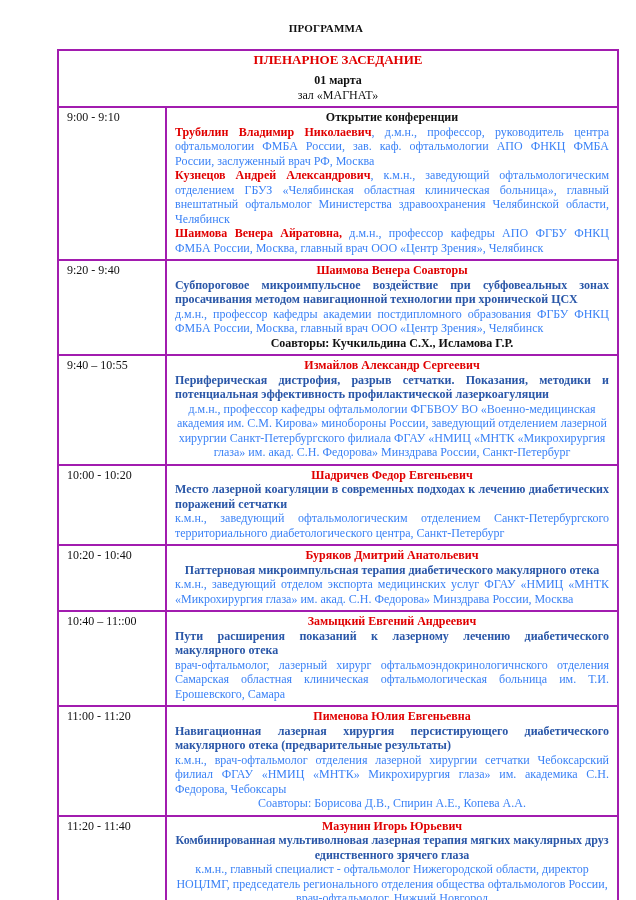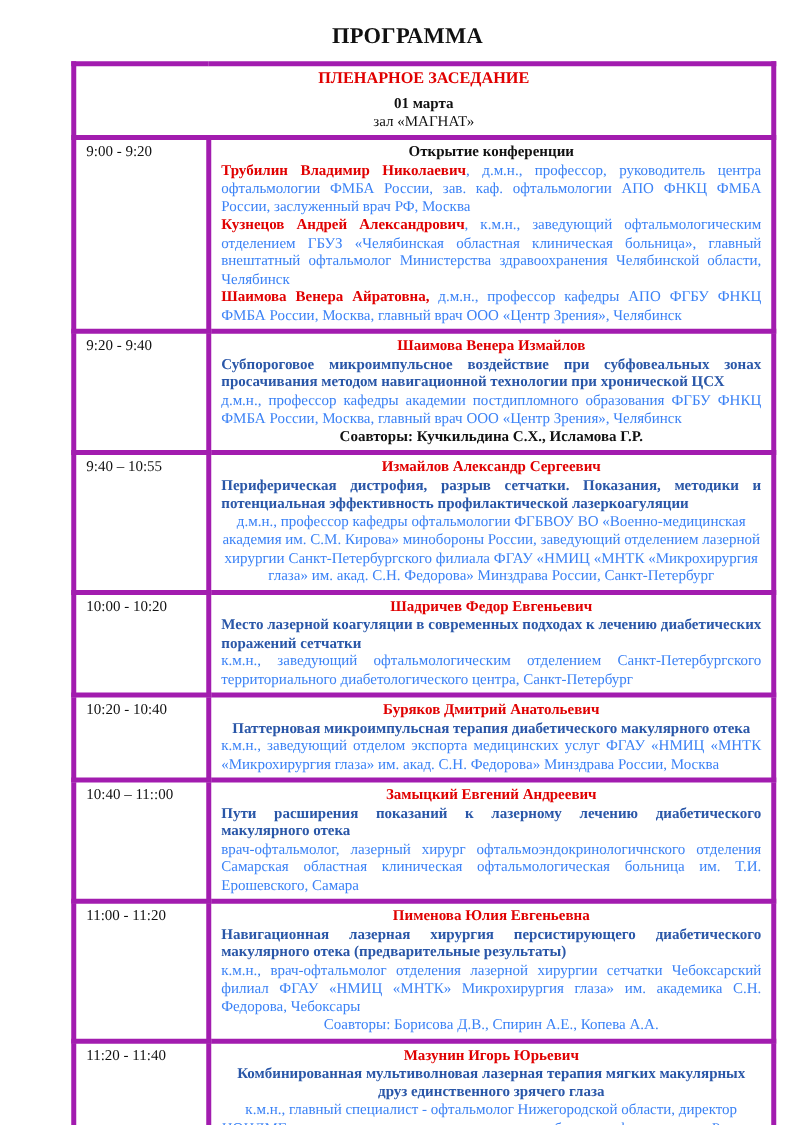--- a/index.html
+++ b/index.html
@@ -3,29 +3,29 @@
 <meta charset="utf-8">
 <style>
   html,body{margin:0;padding:0;background:#ffffff;}
   body{
     width:636px;height:900px;overflow:hidden;
     font-family:"Liberation Serif","DejaVu Serif",serif;
     color:#111;font-size:12px;line-height:14.5px;
     -webkit-font-smoothing:antialiased;
   }
   .page-title{
-    text-align:center;font-weight:bold;font-size:18px;
+    text-align:center;font-weight:bold;font-size:11px;
     margin:21px 0 13px 0;letter-spacing:.2px;padding-left:16px;
   }
   table.program{
     border-collapse:collapse;margin-left:57px;width:560px;
     table-layout:fixed;
   }
   table.program td{
-    border:4px solid #a21caf;vertical-align:top;
+    border:2px solid #a21caf;vertical-align:top;
     padding:2px 8px 4px 8px;
   }
   td.time-cell{padding-left:16px;white-space:nowrap;}
   td.head-cell{text-align:center;padding:4px 6px 6px 6px;}
   .head-title{color:var(--accent-red,#e00000);font-weight:bold;font-size:13px;margin-bottom:6px;}
   .head-date{font-weight:bold;}
   .head-venue{font-weight:normal;}
   .para{margin:0;}
   .para.justify{text-align:justify;}
   .para.left{text-align:center;}
@@ -46,32 +46,32 @@
   </colgroup>
   <tbody>
     <tr>
       <td class="head-cell" colspan="2">
         <div class="head-title">ПЛЕНАРНОЕ ЗАСЕДАНИЕ</div>
         <div class="head-date">01 марта</div>
         <div class="head-venue">зал «МАГНАТ»</div>
       </td>
     </tr>
   <tr>
-    <td class="time-cell">9:00 - 9:20</td>
+    <td class="time-cell">9:00 - 9:10</td>
     <td class="content-cell">
           <div class="para left"><span class="t-bold">Открытие конференции</span></div>
           <div class="para justify"><span class="t-red">Трубилин Владимир Николаевич</span><span class="t-plain">, д.м.н., профессор, руководитель центра офтальмологии ФМБА России, зав. каф. офтальмологии АПО ФНКЦ ФМБА России, заслуженный врач РФ, Москва</span></div>
           <div class="para justify"><span class="t-red">Кузнецов Андрей Александрович</span><span class="t-plain">, к.м.н., заведующий офтальмологическим отделением ГБУЗ «Челябинская областная клиническая больница», главный внештатный офтальмолог Министерства здравоохранения Челябинской области, Челябинск</span></div>
           <div class="para justify"><span class="t-red">Шаимова Венера Айратовна,</span><span class="t-plain"> д.м.н., профессор кафедры АПО ФГБУ ФНКЦ ФМБА России, Москва, главный врач ООО «Центр Зрения», Челябинск</span></div>
         </td>
   </tr>
       <tr>
     <td class="time-cell">9:20 - 9:40</td>
     <td class="content-cell">
-          <div class="para left"><span class="t-red">Шаимова Венера Измайлов</span></div>
+          <div class="para left"><span class="t-red">Шаимова Венера Соавторы</span></div>
           <div class="para justify"><span class="t-blue">Субпороговое микроимпульсное воздействие при субфовеальных зонах просачивания методом навигационной технологии при хронической ЦСХ</span></div>
           <div class="para justify"><span class="t-plain">д.м.н., профессор кафедры академии постдипломного образования ФГБУ ФНКЦ ФМБА России, Москва, главный врач ООО «Центр Зрения», Челябинск</span></div>
           <div class="para left"><span class="t-bold">Соавторы: Кучкильдина С.Х., Исламова Г.Р.</span></div>
         </td>
   </tr>
       <tr>
     <td class="time-cell">9:40 – 10:55</td>
     <td class="content-cell">
           <div class="para left"><span class="t-red">Измайлов Александр Сергеевич</span></div>
           <div class="para justify"><span class="t-blue">Периферическая дистрофия, разрыв сетчатки. Показания, методики и потенциальная эффективность профилактической лазеркоагуляции</span></div>

